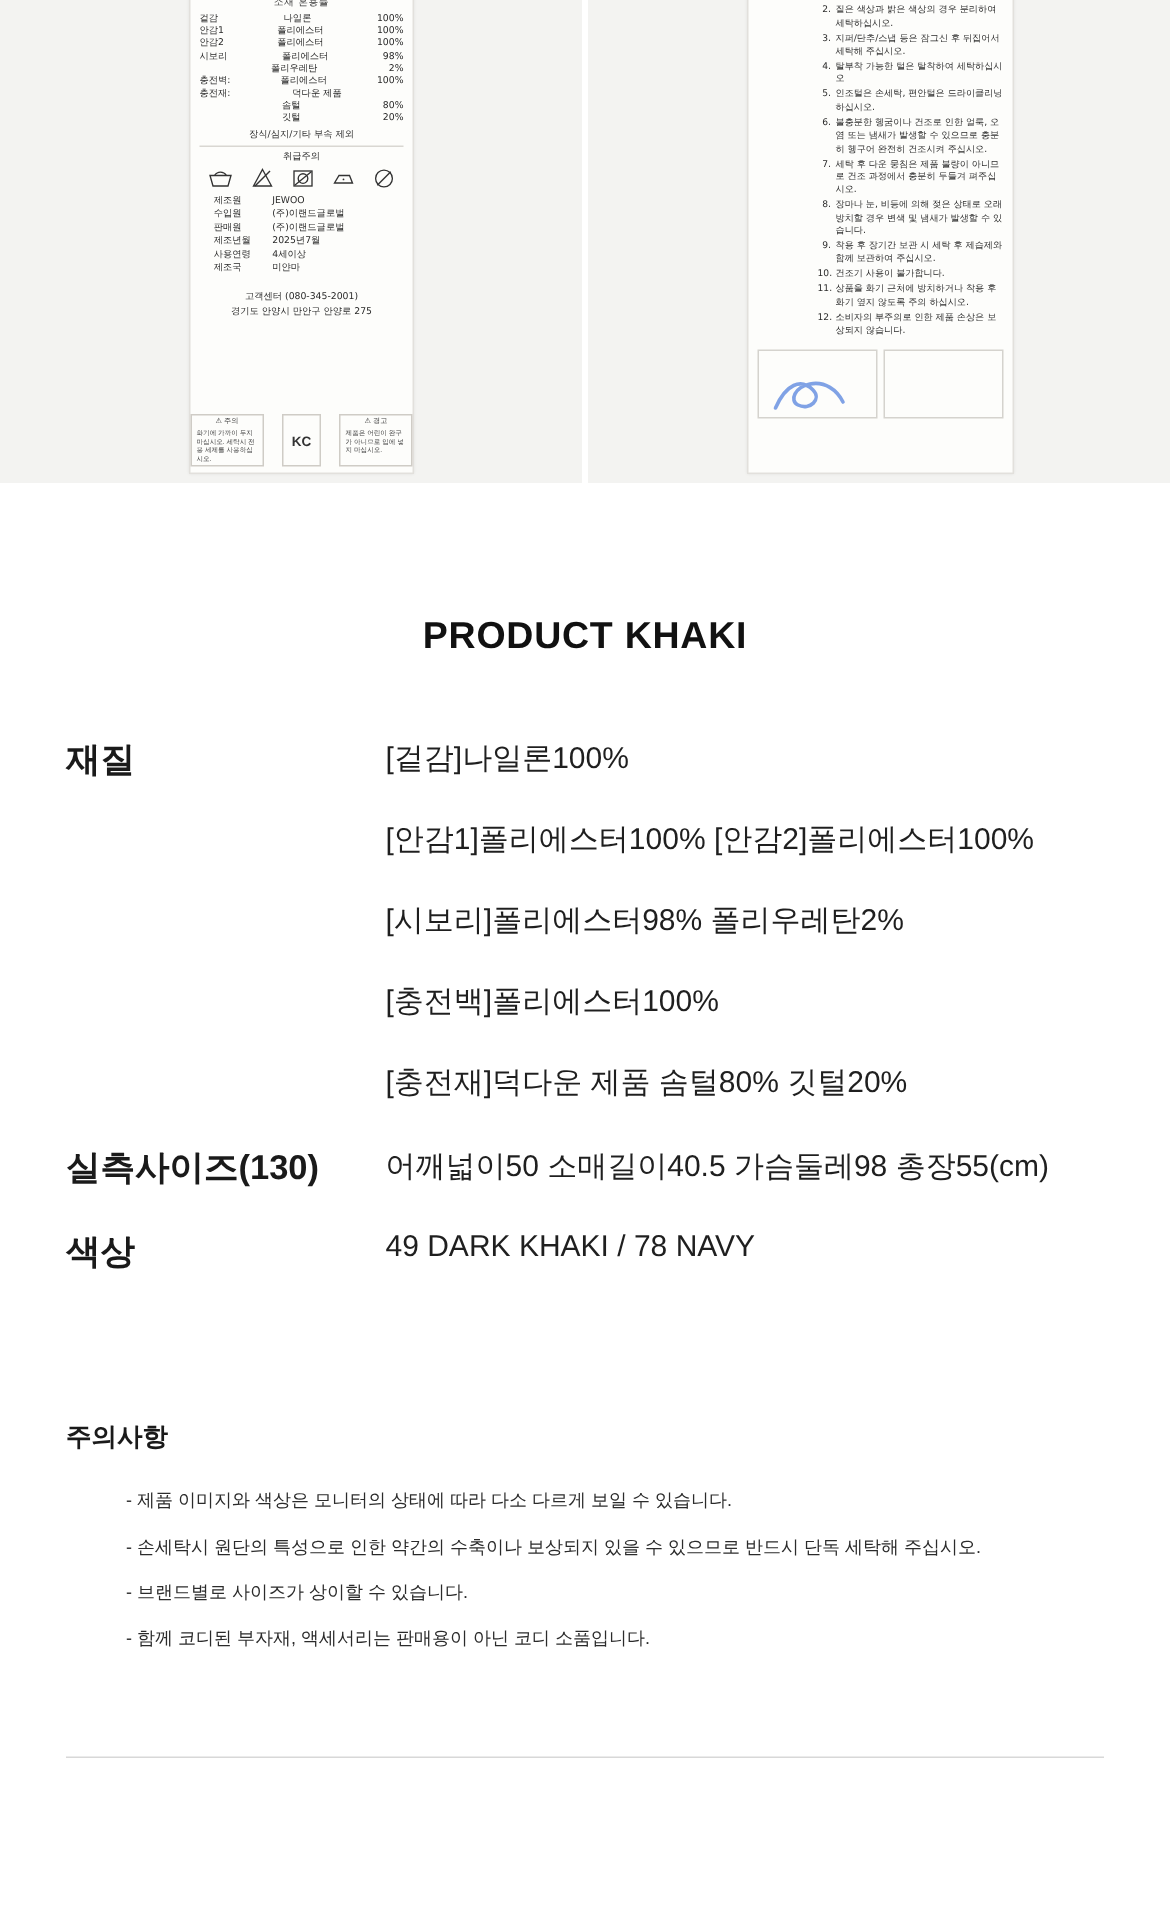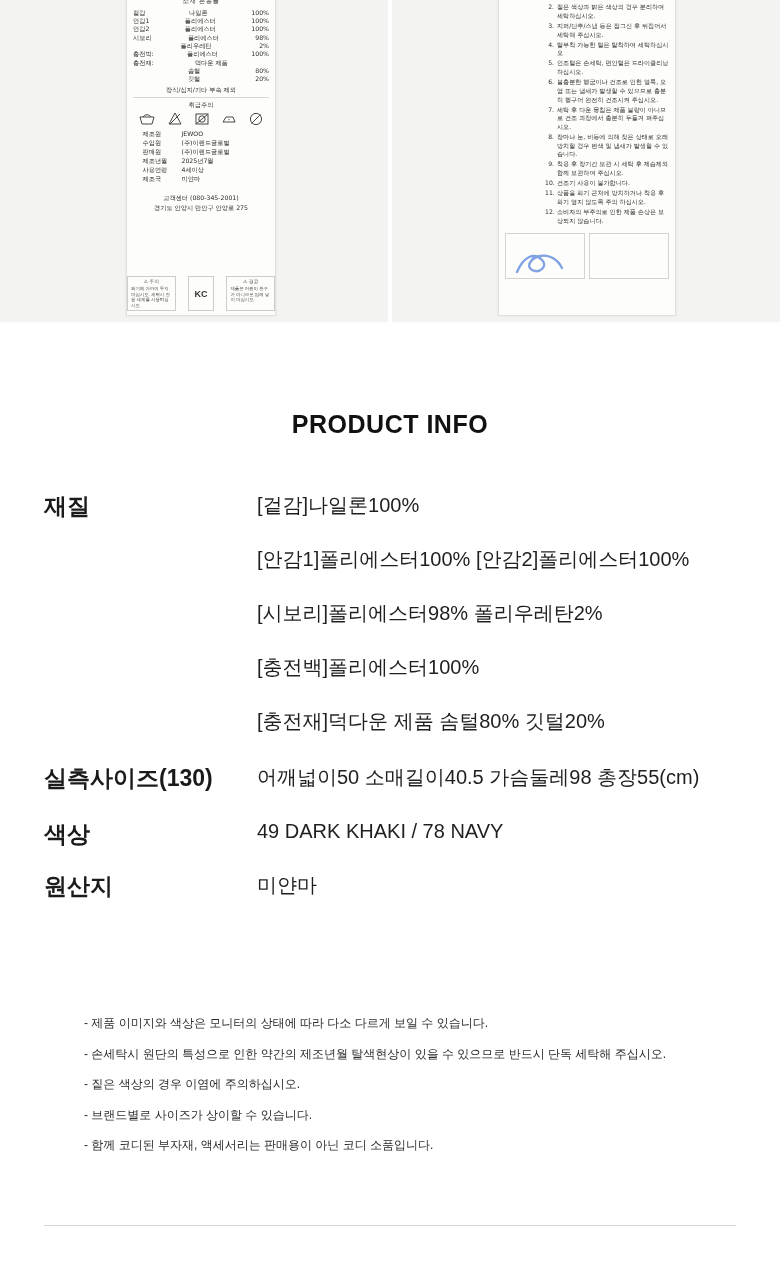--- a/index.html
+++ b/index.html
@@ -396,21 +396,21 @@
           </div>
           <div class="cb"></div>
         </div>
       </div>
     </div>
   </div>
 
 </div>
 
 <section class="info-section">
-  <h1 class="product-info-title">PRODUCT INFO</h1>
+  <h1 class="product-info-title">PRODUCT KHAKI</h1>
 
   <table class="spec">
     <tbody>
       <tr class="spec-row">
         <th>재질</th>
         <td>
           <div class="mat-line">[겉감]나일론100%</div>
           <div class="mat-line">[안감1]폴리에스터100%  [안감2]폴리에스터100%</div>
           <div class="mat-line">[시보리]폴리에스터98% 폴리우레탄2%</div>
           <div class="mat-line">[충전백]폴리에스터100%</div>
@@ -418,32 +418,28 @@
         </td>
       </tr>
       <tr class="spec-row">
         <th>실측사이즈(130)</th>
         <td>어깨넓이50 소매길이40.5 가슴둘레98 총장55(cm)</td>
       </tr>
       <tr class="spec-row">
         <th>색상</th>
         <td>49 DARK KHAKI / 78 NAVY</td>
       </tr>
-      <tr class="spec-row">
-        <th>원산지</th>
-        <td>미얀마</td>
-      </tr>
     </tbody>
   </table>
 </section>
 
 <section class="notice-section">
+  <h2 class="notice-title">주의사항</h2>
   <ul class="notice-list">
     <li>- 제품 이미지와 색상은 모니터의 상태에 따라 다소 다르게 보일 수 있습니다.</li>
-    <li>- 손세탁시 원단의 특성으로 인한 약간의 제조년월 탈색현상이 있을 수 있으므로 반드시 단독 세탁해 주십시오.</li>
-    <li>- 짙은 색상의 경우 이염에 주의하십시오.</li>
+    <li>- 손세탁시 원단의 특성으로 인한 약간의 수축이나 보상되지 있을 수 있으므로 반드시 단독 세탁해 주십시오.</li>
     <li>- 브랜드별로 사이즈가 상이할  수 있습니다.</li>
     <li>- 함께 코디된 부자재, 액세서리는 판매용이 아닌 코디 소품입니다.</li>
   </ul>
 </section>
 
 <div class="bottom-rule"></div>
 <div class="tail"></div>
 
 </body></html>

